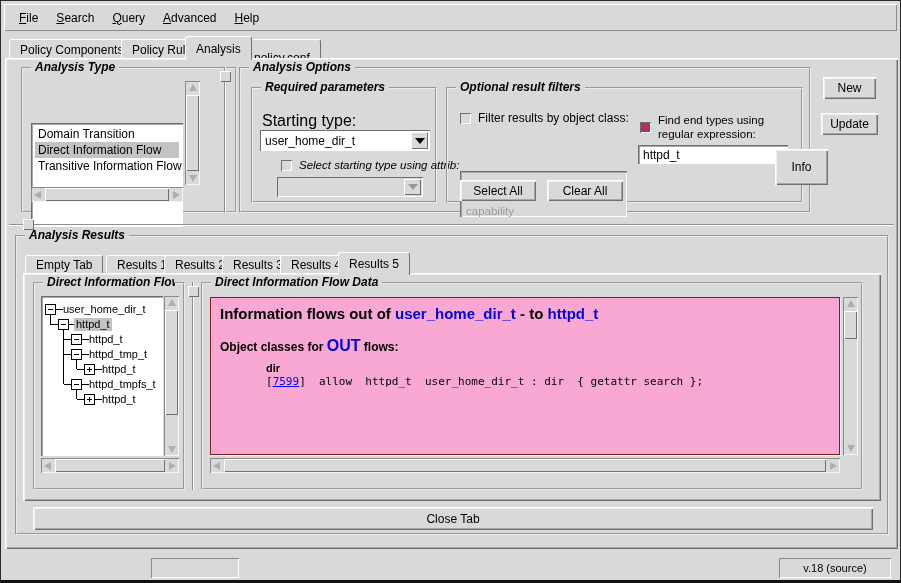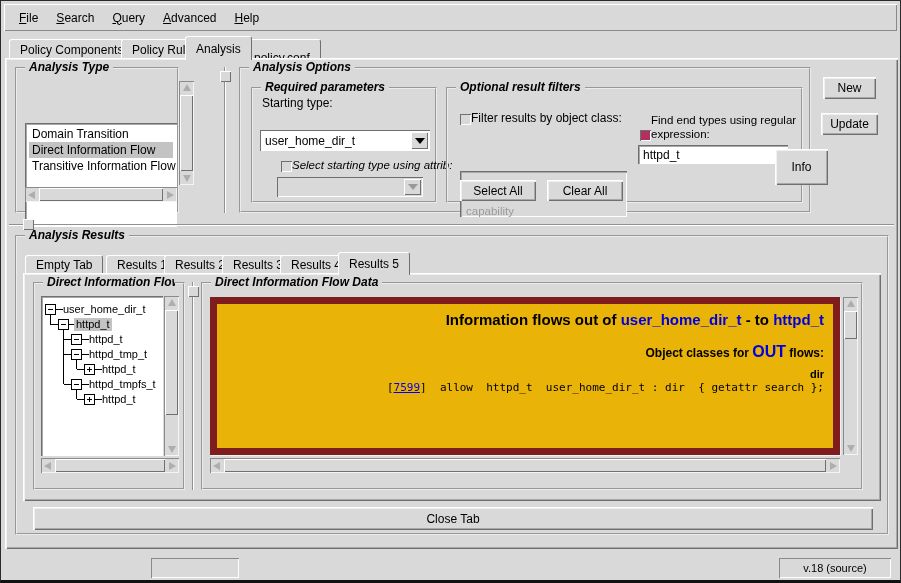--- a/index.html
+++ b/index.html
@@ -61,21 +61,21 @@
   .combo .arrow-btn {
     width:17px; align-self:stretch; margin:2px; background:#d9d9d9;
     box-shadow: inset 1px 1px 0 #fff, inset -1px -1px 0 #707070;
     display:flex; align-items:center; justify-content:center;
   }
   .tri-down-b { width:0; height:0; border-left:5px solid transparent; border-right:5px solid transparent; border-top:6px solid #000; }
   .combo.disabled { background:#d9d9d9; }
   .combo.disabled .tri-down-b { border-top-color:#9a9a9a; }
 
   
-  .chk-row { position:absolute; display:flex; align-items:flex-end; }
+  .chk-row { position:absolute; display:flex; align-items:center; gap:7px; }
   .chk {
     width:11px; height:11px; flex:0 0 11px; margin-top:1px; background:#d9d9d9;
     box-shadow: inset 1px 1px 0 #6f6f6f, inset -1px -1px 0 #fff;
   }
   .chk.checked { background:#b03060; }
   .chk-label { font-size:12px; color:#000; line-height:14px; }
 
   
   .sbv, .sbh { position:absolute; background:#d9d9d9; box-shadow: inset 1px 1px 0 #8a8a8a, inset -1px -1px 0 #f5f5f5; display:flex; }
   .sbv { flex-direction:column; }
@@ -97,22 +97,22 @@
     box-shadow: inset 1px 1px 0 #6f6f6f, inset 2px 2px 0 #a8a8a8, inset -1px -1px 0 #fff; }
   .exp { position:absolute; width:11px; height:11px; background:#fff; border:1px solid #000; }
   .exp::before { content:""; position:absolute; left:2px; top:4px; width:5px; height:1px; background:#000; }
   .exp.plus::after { content:""; position:absolute; left:4px; top:2px; width:1px; height:5px; background:#000; }
   .hl { position:absolute; height:1px; background:#000; }
   .vl { position:absolute; width:1px; background:#000; }
   .tlabel { position:absolute; font-size:11px; line-height:13px; color:#000; white-space:nowrap; padding:0 2px; }
   .tlabel.selected { background:#c3c3c3; }
 
   
-  #data-text { position:absolute; background:#eab308; border:7px solid #7f1d1d; overflow:hidden;
-    box-shadow: 1px 1px 0 #f0f0f0; text-align: right; }
+  #data-text { position:absolute; background:#f9a8d4; border:1px solid #7f1d1d; overflow:hidden;
+    box-shadow: 1px 1px 0 #f0f0f0; }
   #data-text .inner { padding:7px 9px; }
   .dt-h1 { font-size:15px; font-weight:bold; color:#000; }
   .dt-h1 .blue { color:#0000dd; }
   .dt-h2 { margin-top:15px; font-size:12px; font-weight:bold; color:#000; }
   .dt-h2 .out { font-size:16px; color:#0000dd; font-weight:bold; }
   .dt-class { margin-top:7px; margin-left:46px; font-size:11px; font-weight:bold; color:#000; }
   .dt-rule { margin-left:46px; margin-top:1px; font:11px "DejaVu Sans Mono", monospace; color:#000; white-space:pre; }
   .dt-rule .link { color:#0000ee; text-decoration:underline; }
 
   
@@ -134,21 +134,21 @@
     <span class="menu-item">Help</span>
   </div>
 
   <div class="tab" style="left:8px;  top:38px; height:20px;">Policy Components</div>
   <div class="tab" style="left:120px;top:38px; height:20px;">Policy Rules</div>
   <div class="tab active" style="left:184px;top:35px; height:24px;">Analysis</div>
   <div class="tab" style="left:242px;top:38px; height:36px;">policy.conf</div>
 
   <div class="page" style="left:4px; top:57px; width:893px; height:491px;"></div>
 
-  <div class="frame" style="left:14px; top:66px; width:164px; height:146px;">
+  <div class="frame" style="left:20px; top:66px; width:216px; height:146px;">
     <span class="legend">Analysis Type</span>
     <div class="listbox" style="left:8px; top:12px; width:152px; height:104px;">
       <div class="list-item">Domain Transition</div>
       <div class="list-item selected">Direct Information Flow</div>
       <div class="list-item">Transitive Information Flow</div>
     </div>
     <div class="sbv" style="left:162px; top:12px; width:15px; height:104px;">
       <div class="sb-arr">
           <div class="tri-up"></div>
         </div>
@@ -169,21 +169,21 @@
   </div>
 
   <div class="sash-v" style="left:223px; top:66px; height:146px;"></div>
   <div class="sash-handle" style="left:219px; top:70px;"></div>
 
   <div class="frame" style="left:238px; top:66px; width:572px; height:146px;">
     <span class="legend">Analysis Options</span>
 
     <div class="frame" style="left:10px; top:18px; width:186px; height:116px;">
       <span class="legend">Required parameters</span>
-      <div style="position:absolute; left:9px; top:7px; font-size:12px;">Starting type:</div>
+      <div style="position:absolute; left:9px; top:23px; font-size:16px;">Starting type:</div>
       <div class="combo" style="left:7px; top:41px; width:170px; height:21px;">
         <span class="val">user_home_dir_t</span>
         <span class="arrow-btn">
             <span class="tri-down-b"></span>
           </span>
       </div>
       <div class="chk-row" style="left:28px; top:69px;font-style:italic;">
         <span class="chk"></span>
         <span class="chk-label" style="white-space:nowrap; font-size:11.5px;">Select starting type using attrib:</span>
       </div>

